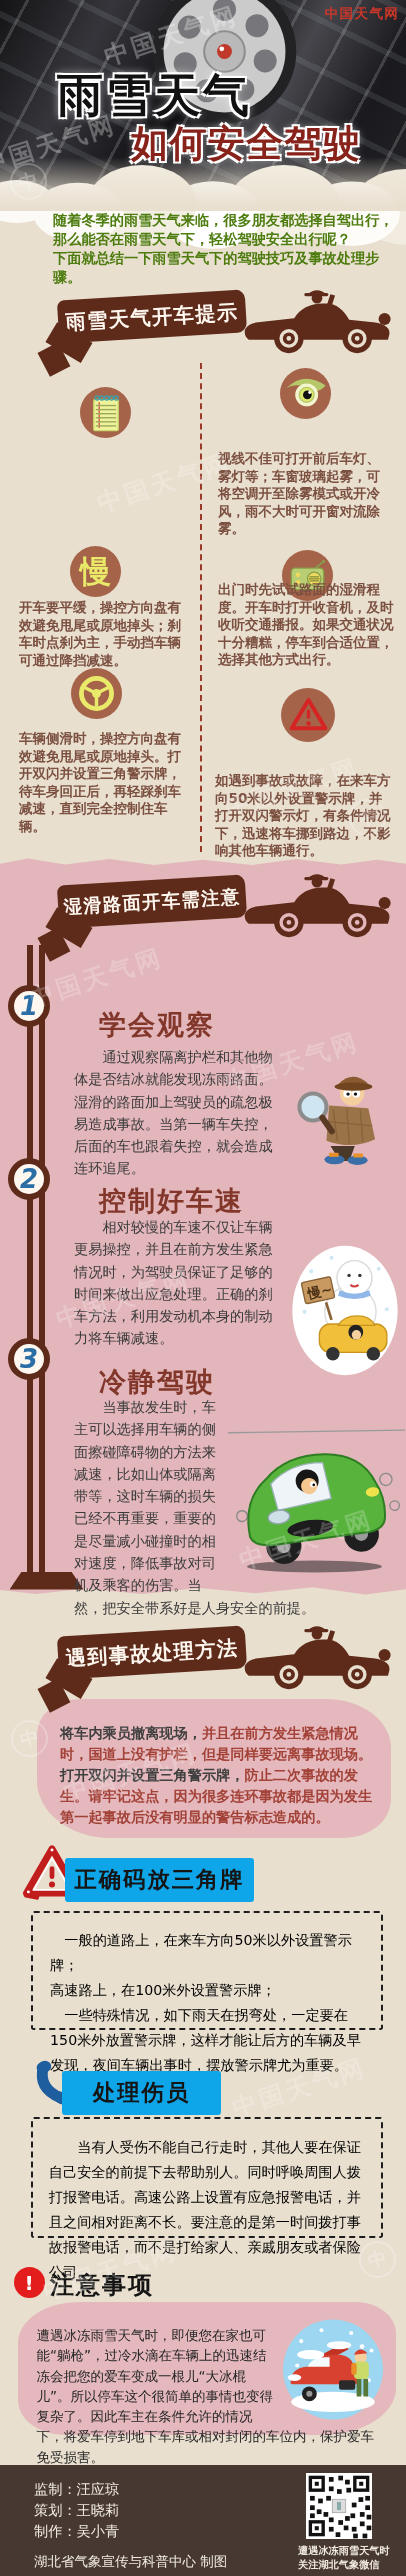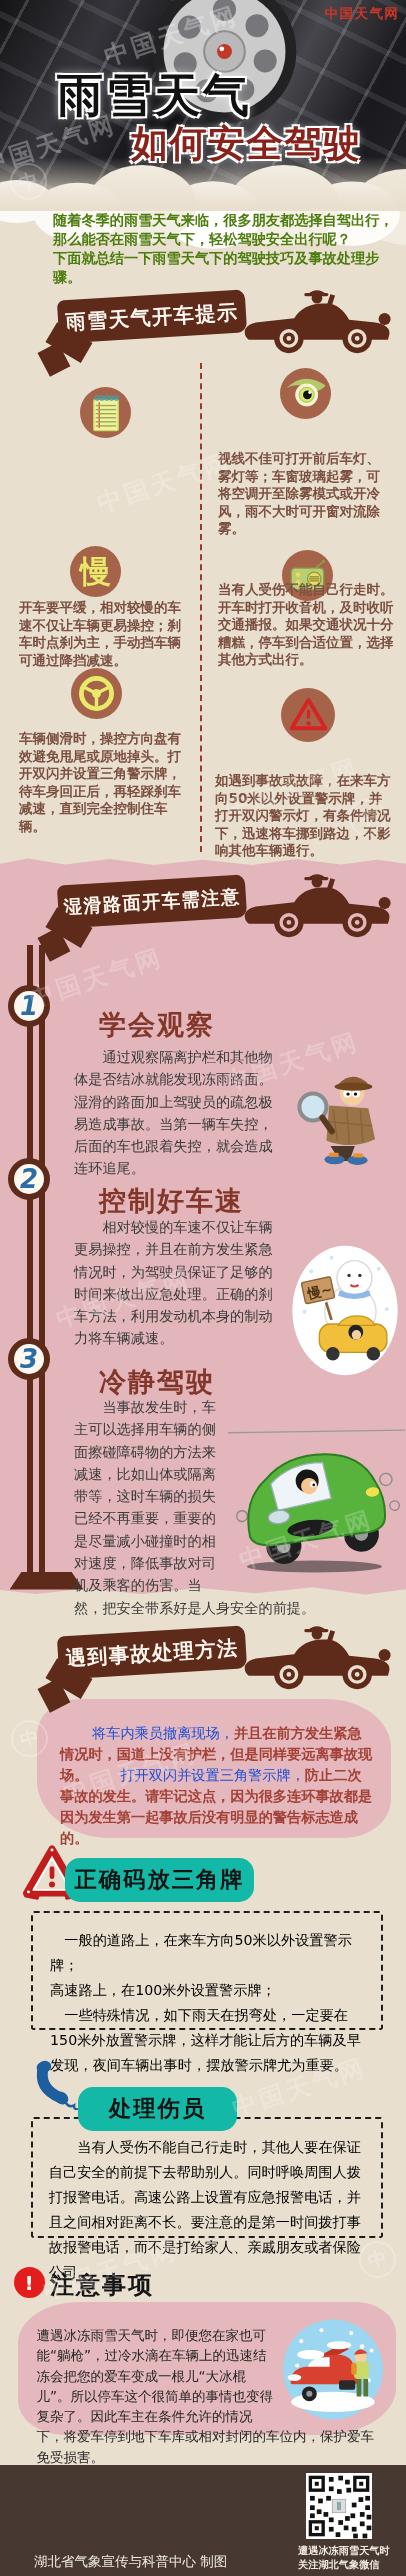--- a/index.html
+++ b/index.html
@@ -45,23 +45,23 @@
     display:flex;align-items:center;justify-content:center;z-index:5;
     font-family:"DejaVu Serif","Liberation Serif",serif;font-style:italic;font-weight:bold;font-size:26px;color:#2b6ea5;}
   .item-title{position:absolute;left:83px;margin:16px;font-size:27px;font-weight:bold;color:#82372a;letter-spacing:2px;z-index:5;}
   .item-para{position:absolute;left:74px;width:320px;margin:0;font-size:14.2px;line-height:22.3px;color:#3b3b3b;text-indent:2em;z-index:5;}
   .fl-img{float:right;}
 
   
   .blob{position:absolute;background:#e4b8bc;}
   .lead-blob{left:37px;top:1699px;width:354px;height:139px;border-radius:43px 65px 47px 74px/35px 49px 39px 57px;padding:24.4px 17.6px 0 23px;
     font-size:14.2px;line-height:21px;}
-  .seg-dark{color:#1d4ed8;font-weight:normal;margin-left:32px;}
+  .seg-dark{color:#404040;font-weight:bold;}
   .seg-red{color:#a34238;font-weight:bold;}
-  .sub-title{position:absolute;background:#14b8a6;border-radius:15px;color:#151515;font-weight:bold;font-size:22.3px;letter-spacing:2px;z-index:3;}
+  .sub-title{position:absolute;background:#0ea5e9;border-radius:3px;color:#151515;font-weight:bold;font-size:22.3px;letter-spacing:2px;z-index:3;}
   .dash-box{position:absolute;left:30.5px;width:352px;border:2.7px dashed #1d1d1d;border-radius:2.7px;color:#000000;font-size:14.2px;line-height:25px;}
   .notes-title{position:absolute;left:50px;top:2269px;margin:0;font-size:24px;font-weight:bold;color:#141414;letter-spacing:2px;}
   .alert-dot{position:absolute;left:13.5px;top:2267px;width:31px;height:31px;border-radius:50%;background:#e21d1c;color:#fff;
     display:flex;align-items:center;justify-content:center;font-size:20.3px;font-weight:bold;}
   .notes-blob{left:17.6px;top:2302px;width:378px;height:133px;border-radius:61px 41px 74px 47px/41px 31px 47px 35px;padding:23px 15px 0 19px;
     font-size:13.5px;line-height:20.3px;color:#262626;}
 
   
   .footer{position:absolute;left:0;top:2465px;width:406px;height:111px;background:#473931;}
   .credits{position:absolute;left:34px;top:13.5px;margin:0;color:#f3ece4;font-size:14.2px;line-height:21px;white-space:pre-line;}
@@ -164,38 +164,38 @@
       <circle cx="32" cy="28" r="11" fill="#dfe86e" stroke="#b5c96b" stroke-width="2"></circle>
       <circle cx="33" cy="28" r="6.5" fill="#111"></circle>
         <circle cx="36.5" cy="24.5" r="2.2" fill="#fff"></circle>
     </svg>
   </div>
   <p class="tip-text" style="left:218px;top:450px;width:175px">视线不佳可打开前后车灯、雾灯等；车窗玻璃起雾，可将空调开至除雾模式或开冷风，雨不大时可开窗对流除雾。</p>
 
   <div class="icon-circle" style="left:70px;top:546px;width:51px;height:51px">
     <span class="slow-char">慢</span>
   </div>
-  <p class="tip-text" style="left:19px;top:599px;width:175px">开车要平缓，相对较慢的车速不仅让车辆更易操控；刹车时点刹为主，手动挡车辆可通过降挡减速。</p>
+  <p class="tip-text" style="left:19px;top:599px;width:175px">开车要平缓，操控方向盘有效避免甩尾或原地掉头；刹车时点刹为主，手动挡车辆可通过降挡减速。</p>
 
   <div class="icon-circle" style="left:282px;top:550px;width:51px;height:51px">
     <svg width="35" height="31" viewBox="0 0 52 46">
       <line x1="38" y1="12" x2="50" y2="2" stroke="#87a04b" stroke-width="2.5"></line>
         <circle cx="50" cy="2" r="2" fill="#87a04b"></circle>
       <rect x="2" y="12" width="48" height="32" rx="6" fill="#b9cd72" stroke="#87a04b" stroke-width="2"></rect>
       <circle cx="36" cy="28" r="10" fill="#ecd95e" stroke="#87a04b" stroke-width="2"></circle>
       <g stroke="#6b7a2e" stroke-width="1.5">
           <line x1="29" y1="25" x2="43" y2="25"></line>
           <line x1="28" y1="28" x2="44" y2="28"></line>
           <line x1="29" y1="31" x2="43" y2="31"></line>
         </g>
       <circle cx="12" cy="22" r="3.5" fill="#ecd95e"></circle>
         <circle cx="12" cy="33" r="3.5" fill="#ecd95e"></circle>
     </svg>
   </div>
-  <p class="tip-text" style="left:218px;top:581px;width:177px">当有人受伤不能自己行走时。开车时打开收音机，及时收听交通播报。如果交通状况十分糟糕，停车到合适位置，选择其他方式出行。</p>
+  <p class="tip-text" style="left:218px;top:581px;width:177px">出门时先试试路面的湿滑程度。开车时打开收音机，及时收听交通播报。如果交通状况十分糟糕，停车到合适位置，选择其他方式出行。</p>
 
   <div class="icon-circle" style="left:71px;top:668px;width:51px;height:51px">
     <svg width="37" height="37" viewBox="0 0 54 54">
       <circle cx="27" cy="27" r="22" fill="none" stroke="#e9ea6a" stroke-width="7"></circle>
       <circle cx="27" cy="27" r="6.5" fill="#e9ea6a"></circle>
       <g stroke="#e9ea6a" stroke-width="5">
           <line x1="27" y1="27" x2="27" y2="46"></line>
           <line x1="27" y1="27" x2="9" y2="18"></line>
           <line x1="27" y1="27" x2="45" y2="18"></line>
         </g>
@@ -390,21 +390,21 @@
   <div class="dash-box" style="top:1911px;height:119px;padding:15px 12.2px 0 17.6px;white-space:pre-line">　一般的道路上，在来车方向50米以外设置警示牌；
 高速路上，在100米外设置警示牌；
 　一些特殊情况，如下雨天在拐弯处，一定要在150米外放置警示牌，这样才能让后方的车辆及早发现，夜间车辆出事时，摆放警示牌尤为重要。</div>
 
   <svg class="abs" style="left:31px;top:2059px" width="50" height="51" viewBox="0 0 74 76">
     <path d="M18 12 Q10 44 44 58" fill="none" stroke="#1e5e9e" stroke-width="16" stroke-linecap="round"></path>
     <ellipse cx="19" cy="12" rx="11" ry="9" fill="#1e5e9e" transform="rotate(-20 19 12)"></ellipse>
     <ellipse cx="45" cy="58" rx="11" ry="9" fill="#1e5e9e" transform="rotate(35 45 58)"></ellipse>
     <path d="M52 66 q5 7 12 3 q-1 7 7 6" fill="none" stroke="#1e5e9e" stroke-width="3.5" stroke-linecap="round"></path>
   </svg>
-  <h3 class="sub-title" style="left:62px;top:2071px;padding:6.8px 31px;margin:16px">处理伤员</h3>
+  <h3 class="sub-title" style="left:62px;top:2071px;padding:6.8px 31px;margin:0">处理伤员</h3>
   <div class="dash-box" style="top:2117px;height:121px;padding:16.3px 13.5px 0 16.3px;text-indent:2em">当有人受伤不能自己行走时，其他人要在保证自己安全的前提下去帮助别人。同时呼唤周围人拨打报警电话。高速公路上设置有应急报警电话，并且之间相对距离不长。要注意的是第一时间拨打事故报警电话，而不是打给家人、亲戚朋友或者保险公司。</div>
 
   <div class="alert-dot">!</div>
   <h3 class="notes-title">注意事项</h3>
   <div class="blob notes-blob">
     <svg class="fl-img" style="margin:-6.8px -4.1px 4.1px 5.4px" width="104" height="103" viewBox="0 0 154 152">
       <circle cx="77" cy="76" r="74" fill="#9cd6f0"></circle>
       <g fill="#fff">
           <circle cx="30" cy="34" r="3"></circle>
           <circle cx="60" cy="18" r="3"></circle>
@@ -430,20 +430,23 @@
         <circle cx="120" cy="42" r="3.5" fill="#fff"></circle>
       <rect x="108" y="64" width="22" height="26" rx="6" fill="#cadb6a"></rect>
       <rect x="104" y="66" width="8" height="18" rx="4" fill="#e8902a"></rect>
       <rect x="112" y="90" width="7" height="26" fill="#56783a"></rect>
         <rect x="122" y="90" width="7" height="26" fill="#56783a"></rect>
     </svg>
     <span>遭遇冰冻雨雪天气时，即便您在家也可能“躺枪”，过冷水滴在车辆上的迅速结冻会把您的爱车变成一根儿“大冰棍儿”。所以停车这个很简单的事情也变得复杂了。因此车主在条件允许的情况下，将爱车停到地下车库或相对封闭的车位内，保护爱车免受损害。</span>
   </div>
 
   <footer class="footer">
+    <p class="credits">监制：汪应琼
+策划：王晓莉
+制作：吴小青</p>
     <p class="org">湖北省气象宣传与科普中心 制图</p>
     <svg class="qr" width="66" height="66" viewBox="0 0 98 98">
       <rect width="98" height="98" fill="#fff"></rect>
       <g fill="#111">
         <rect x="4" y="4" width="24" height="24"></rect>
           <rect x="70" y="4" width="24" height="24"></rect>
           <rect x="4" y="70" width="24" height="24"></rect>
         <rect x="34" y="6" width="7" height="7"></rect>
           <rect x="48" y="4" width="7" height="7"></rect>
           <rect x="58" y="10" width="7" height="7"></rect>

